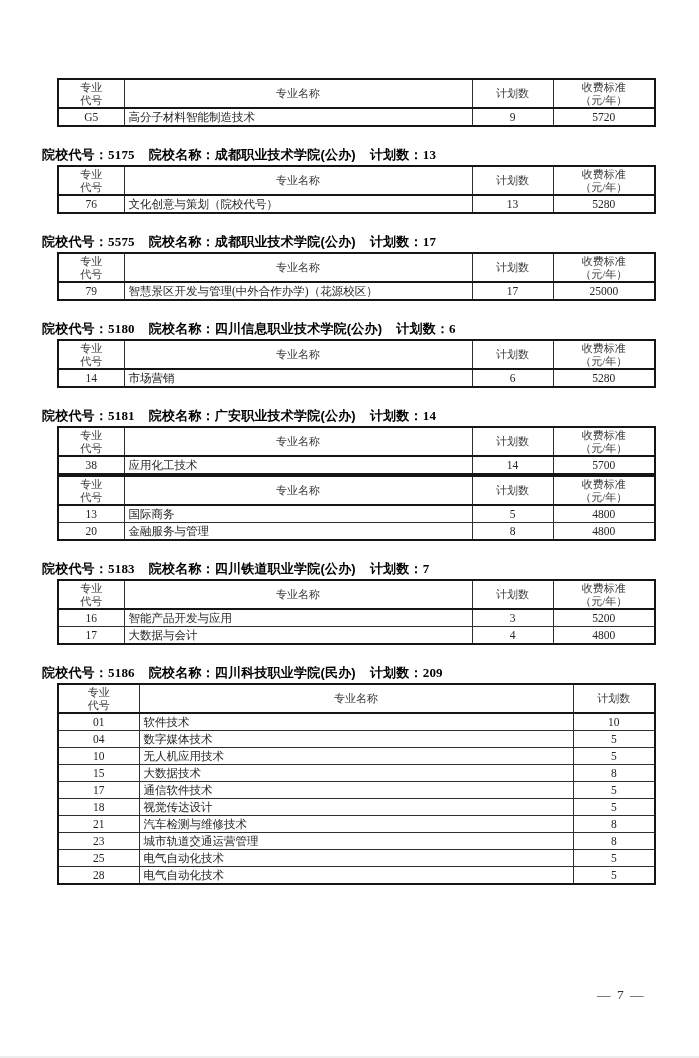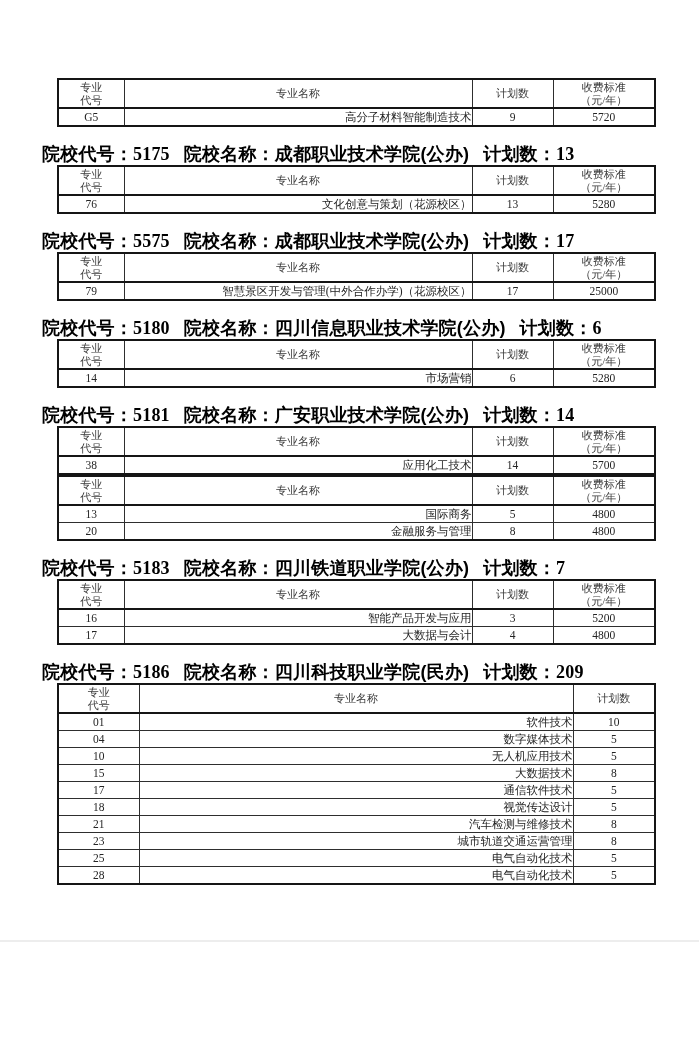--- a/index.html
+++ b/index.html
@@ -1,35 +1,35 @@
 <!DOCTYPE html>
 <html><head>
 <meta charset="utf-8">
 <style>
   * { box-sizing: border-box; }
   html, body { margin: 0; padding: 0; background: #ffffff; }
   .page {
     position: relative;
     width: 699px;
-    height: 942px;
+    height: 1058px;
     background: #ffffff;
     overflow: hidden;
     font-family: "Liberation Serif", "DejaVu Serif", serif;
     color: #222222;
   }
   .content {
     position: absolute;
     top: 78px;
     left: 42px;
     width: 618px;
   }
   .section-header {
     font-family: "Liberation Sans", "DejaVu Sans", sans-serif;
     font-weight: bold;
-    font-size: 18px;
+    font-size: 13px;
     line-height: 15px;
     color: #000000;
     margin: 20px 0 3px 0;
     white-space: nowrap;
     letter-spacing: 0.2px;
   }
   .section-header .val {
     font-family: "Liberation Serif", "DejaVu Serif", serif;
   }
   .section-header .sp { margin-right: 14px; }
@@ -55,21 +55,21 @@
     color: #3a3a3a;
     border-bottom: 2px solid #151515;
   }
   table.plan td {
     height: 16px;
     line-height: 16px;
     font-size: 11.5px;
     color: #242424;
   }
   table.plan td.name {
-    text-align: right;
+    text-align: left;
     padding-left: 4px;
   }
   .page-number {
     position: absolute;
     top: 987px;
     left: 582px;
     width: 78px;
     text-align: center;
     font-size: 13.5px;
     color: #2f2f2f;
@@ -126,21 +126,21 @@
           <tr>
             <th>专业<br>代号</th>
             <th>专业名称</th>
             <th>计划数</th>
             <th>收费标准<br>（元/年）</th>
           </tr>
         </thead>
         <tbody>
           <tr>
             <td>76</td>
-            <td class="name">文化创意与策划（花源校区）</td>
+            <td class="name">文化创意与策划（院校代号）</td>
             <td>13</td>
             <td>5280</td>
           </tr>
         </tbody>
       </table>
       <div class="section-header"><span>院校代号：</span><span class="val sp">5575</span><span>院校名称：</span><span class="sp">成都职业技术学院(公办)</span><span>计划数：</span><span class="val">17</span></div>
       <table class="plan">
         <colgroup>
           <col style="width: 66px;">
           <col style="width: 348px;">

